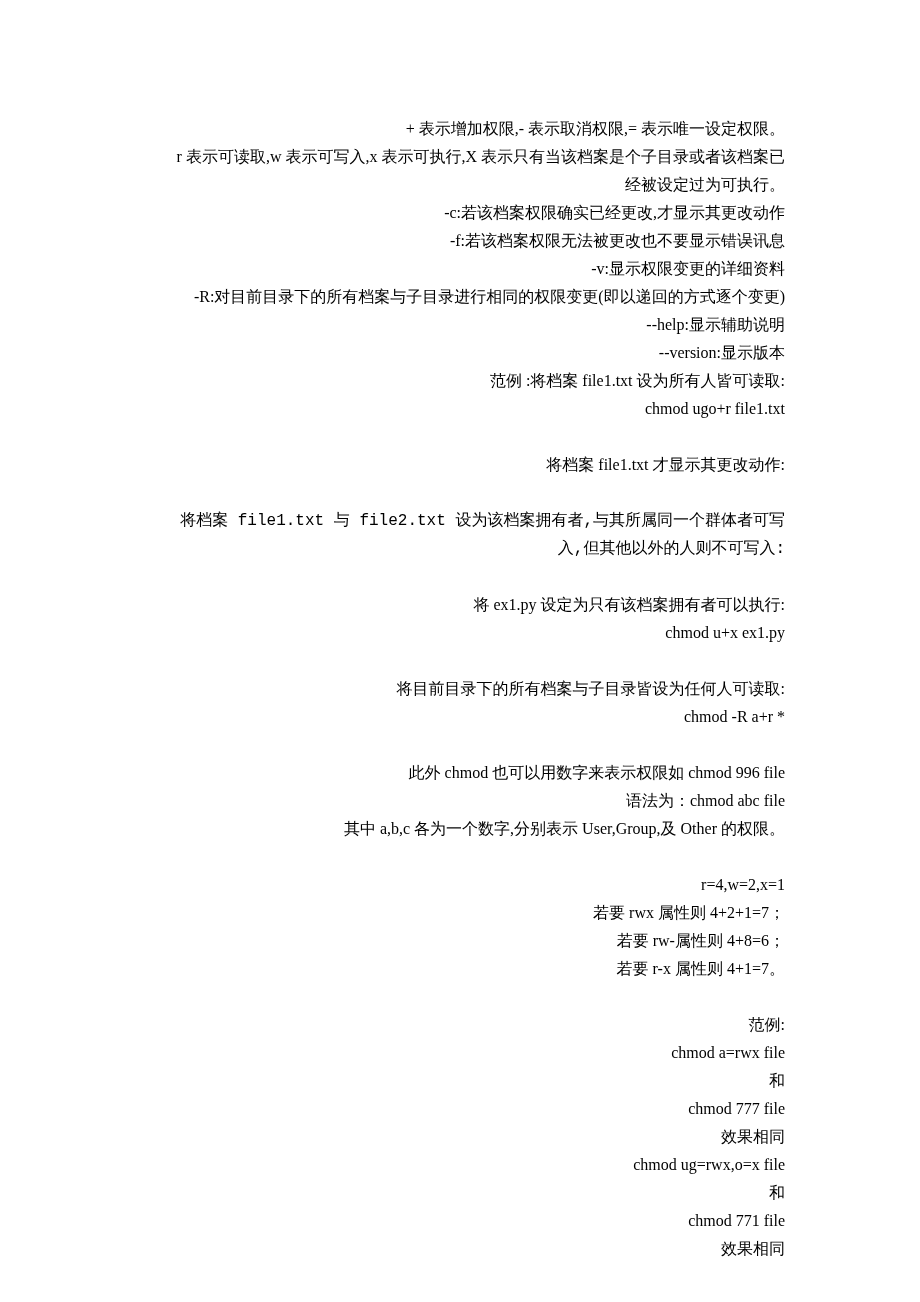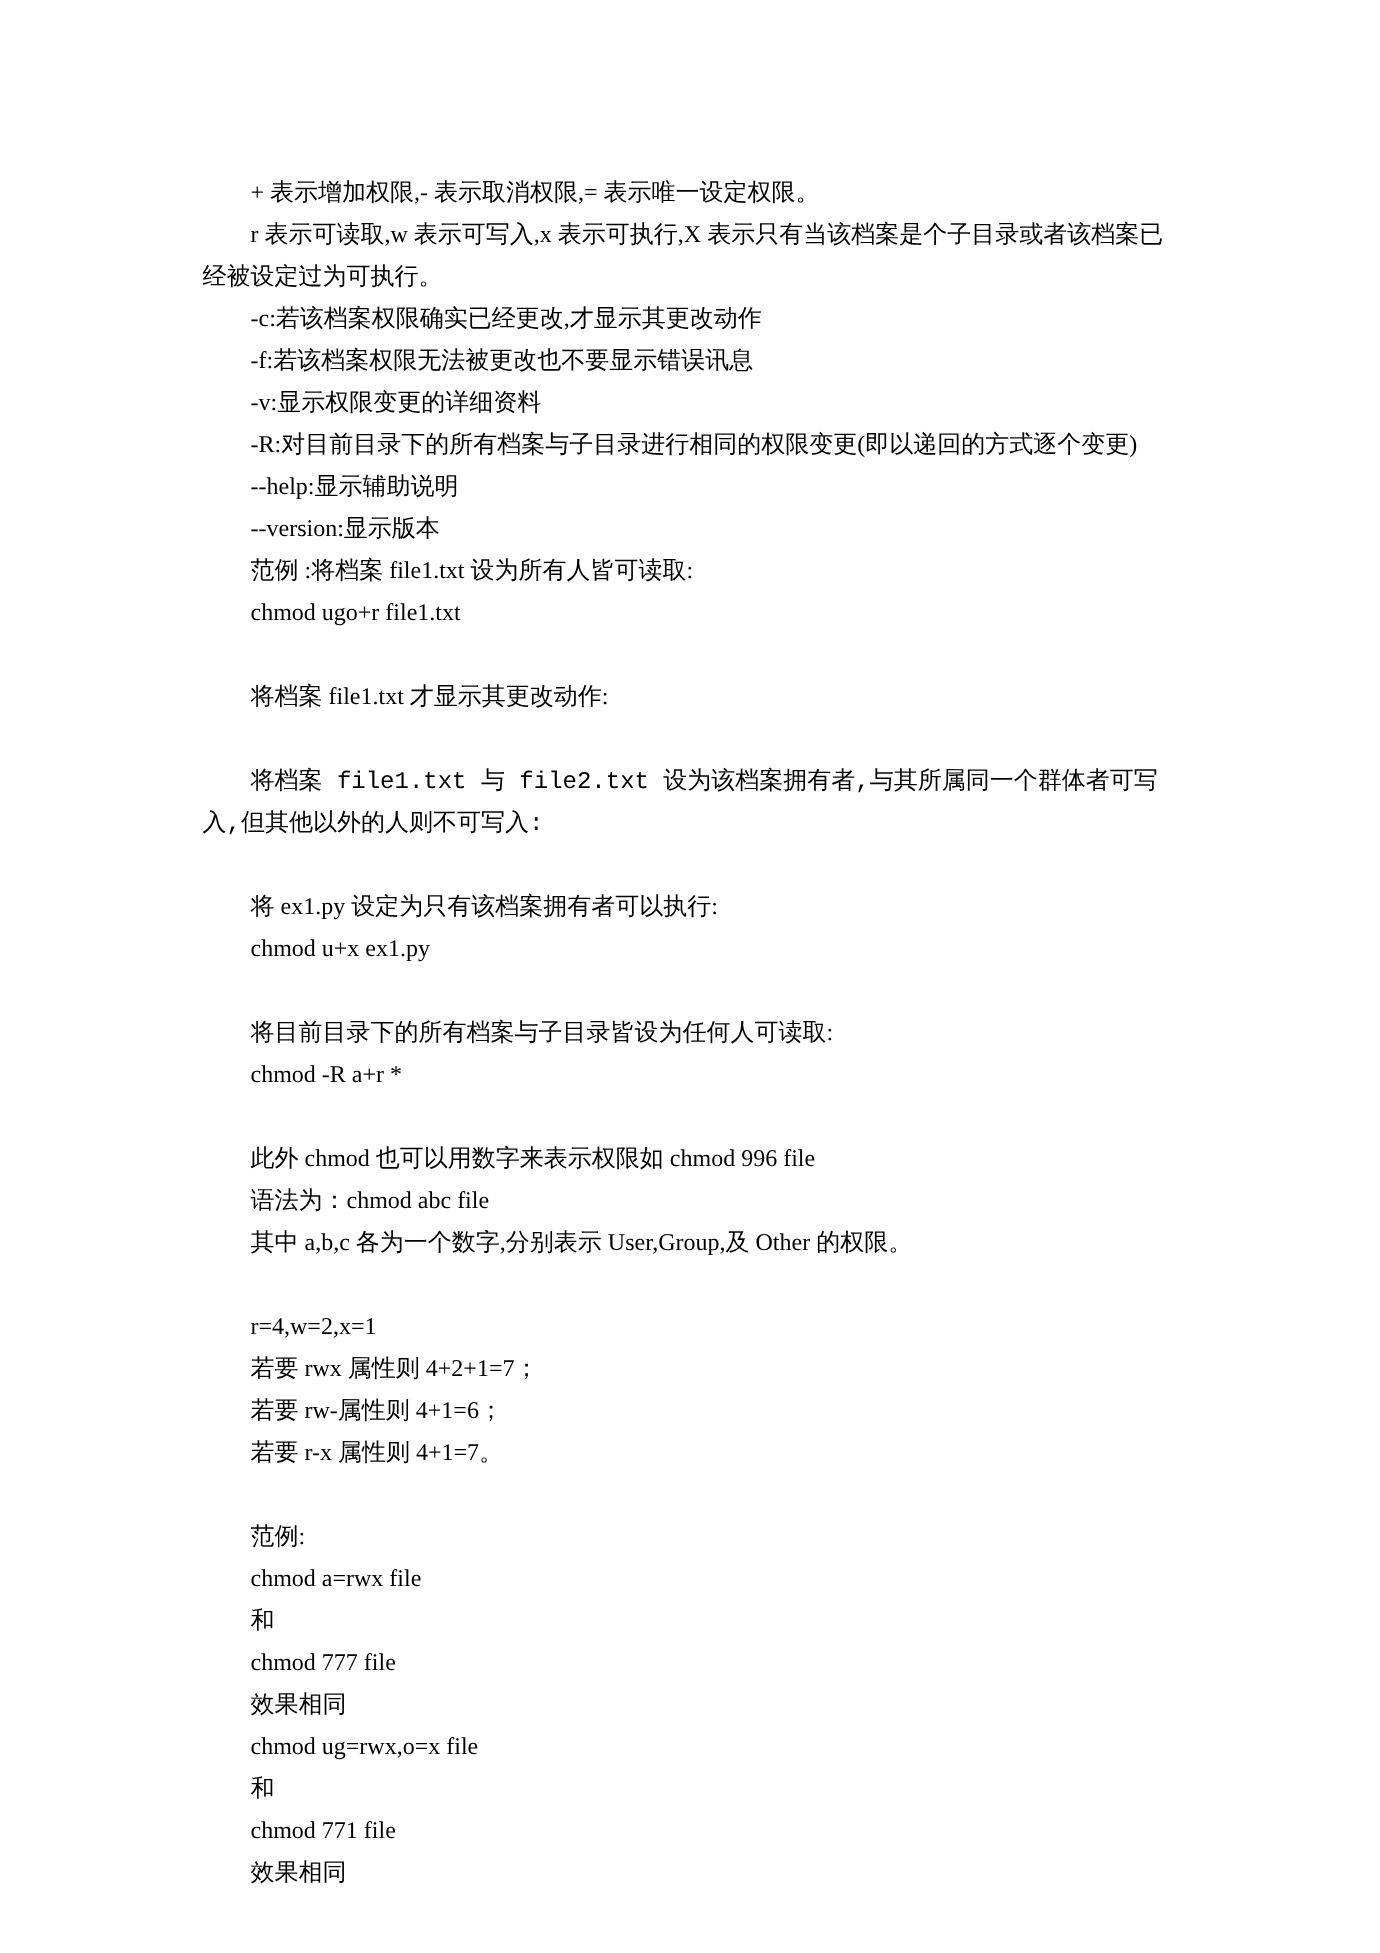--- a/index.html
+++ b/index.html
@@ -16,20 +16,21 @@
       line-height: 1.75;
       color: #000000;
       padding: 115px 135px 60px 135px;
     }
     .content {
       text-align: left;
     }
     .para {
       text-indent: 2em;
       margin: 0;
+      text-align: right;
     }
     .blank-line {
       height: 1.75em;
     }
   </style>
 </head>
 <body>
 
 <div class="content" id="doc-root">
     <p class="para">+ 表示增加权限,- 表示取消权限,= 表示唯一设定权限。</p>
@@ -52,21 +53,21 @@
     <div class="blank-line"></div>
     <p class="para">将目前目录下的所有档案与子目录皆设为任何人可读取:</p>
     <p class="para">chmod -R a+r *</p>
     <div class="blank-line"></div>
     <p class="para">此外 chmod 也可以用数字来表示权限如 chmod 996 file</p>
     <p class="para">语法为：chmod abc file</p>
     <p class="para">其中 a,b,c 各为一个数字,分别表示 User,Group,及 Other 的权限。</p>
     <div class="blank-line"></div>
     <p class="para">r=4,w=2,x=1</p>
     <p class="para">若要 rwx 属性则 4+2+1=7；</p>
-    <p class="para">若要 rw-属性则 4+1=6；</p>
+    <p class="para">若要 rw-属性则 4+8=6；</p>
     <p class="para">若要 r-x 属性则 4+1=7。</p>
     <div class="blank-line"></div>
     <p class="para">范例:</p>
     <p class="para">chmod a=rwx file</p>
     <p class="para">和</p>
     <p class="para">chmod 777 file</p>
     <p class="para">效果相同</p>
     <p class="para">chmod ug=rwx,o=x file</p>
     <p class="para">和</p>
     <p class="para">chmod 771 file</p>

